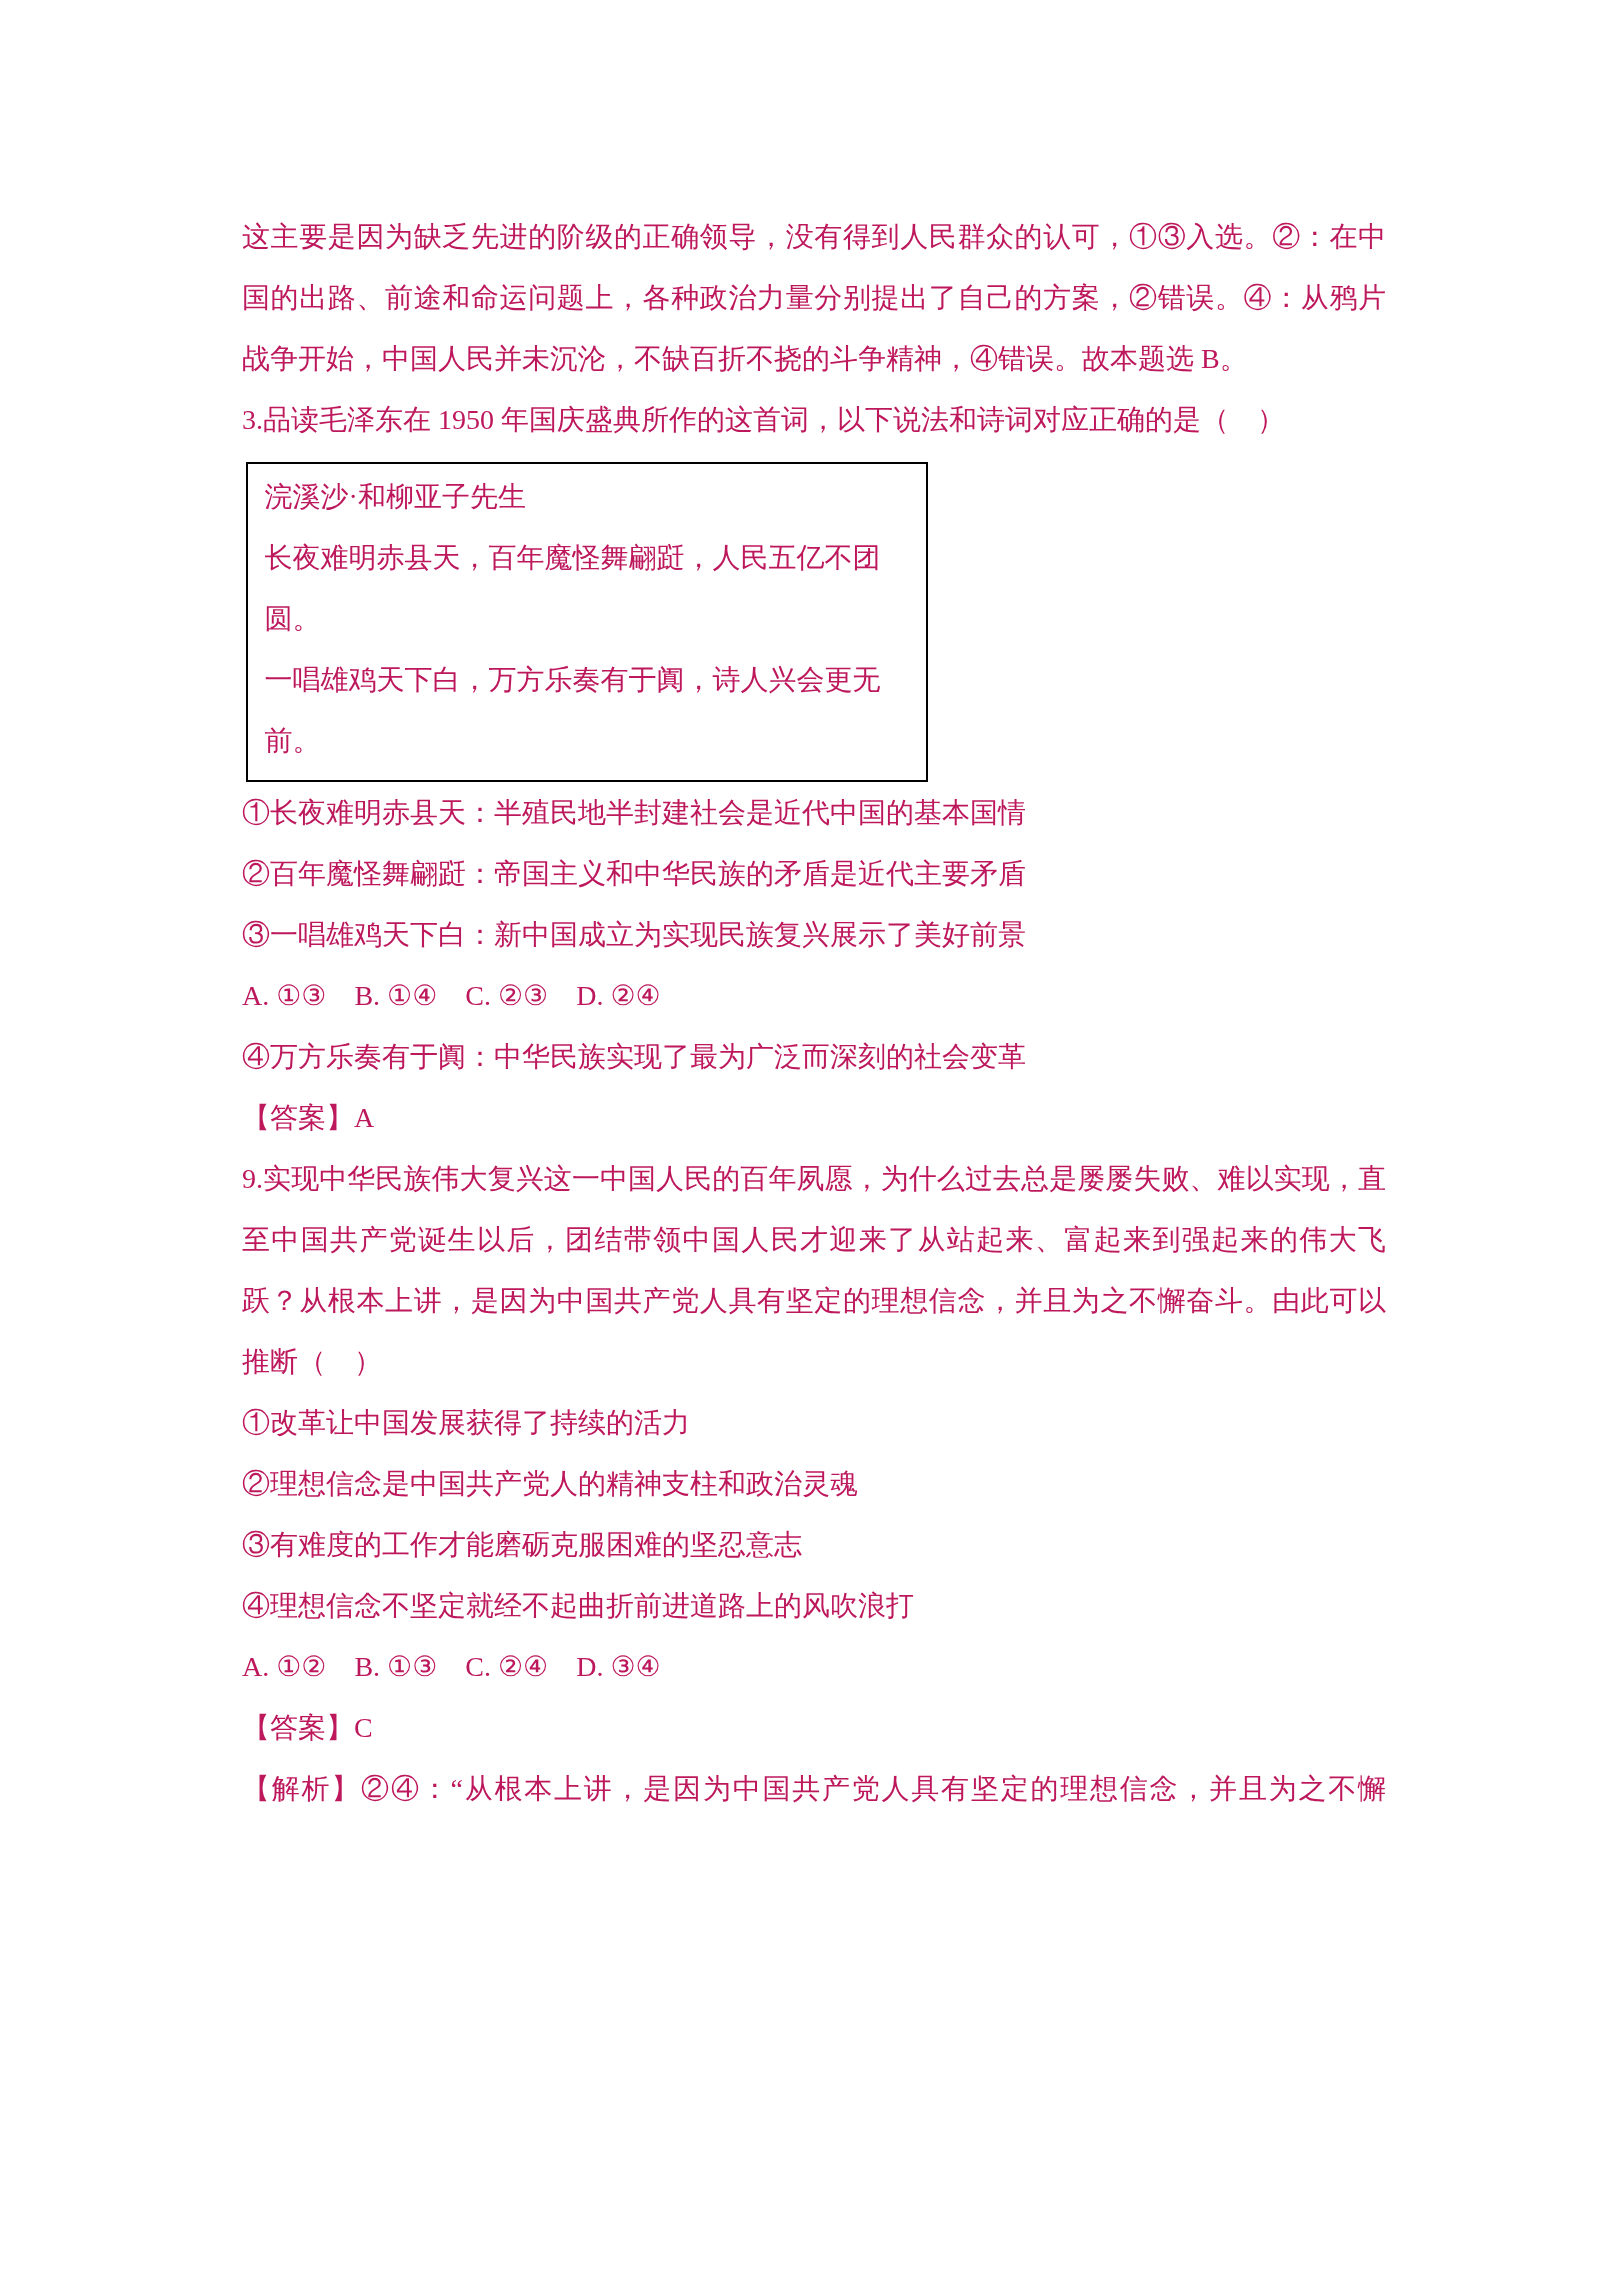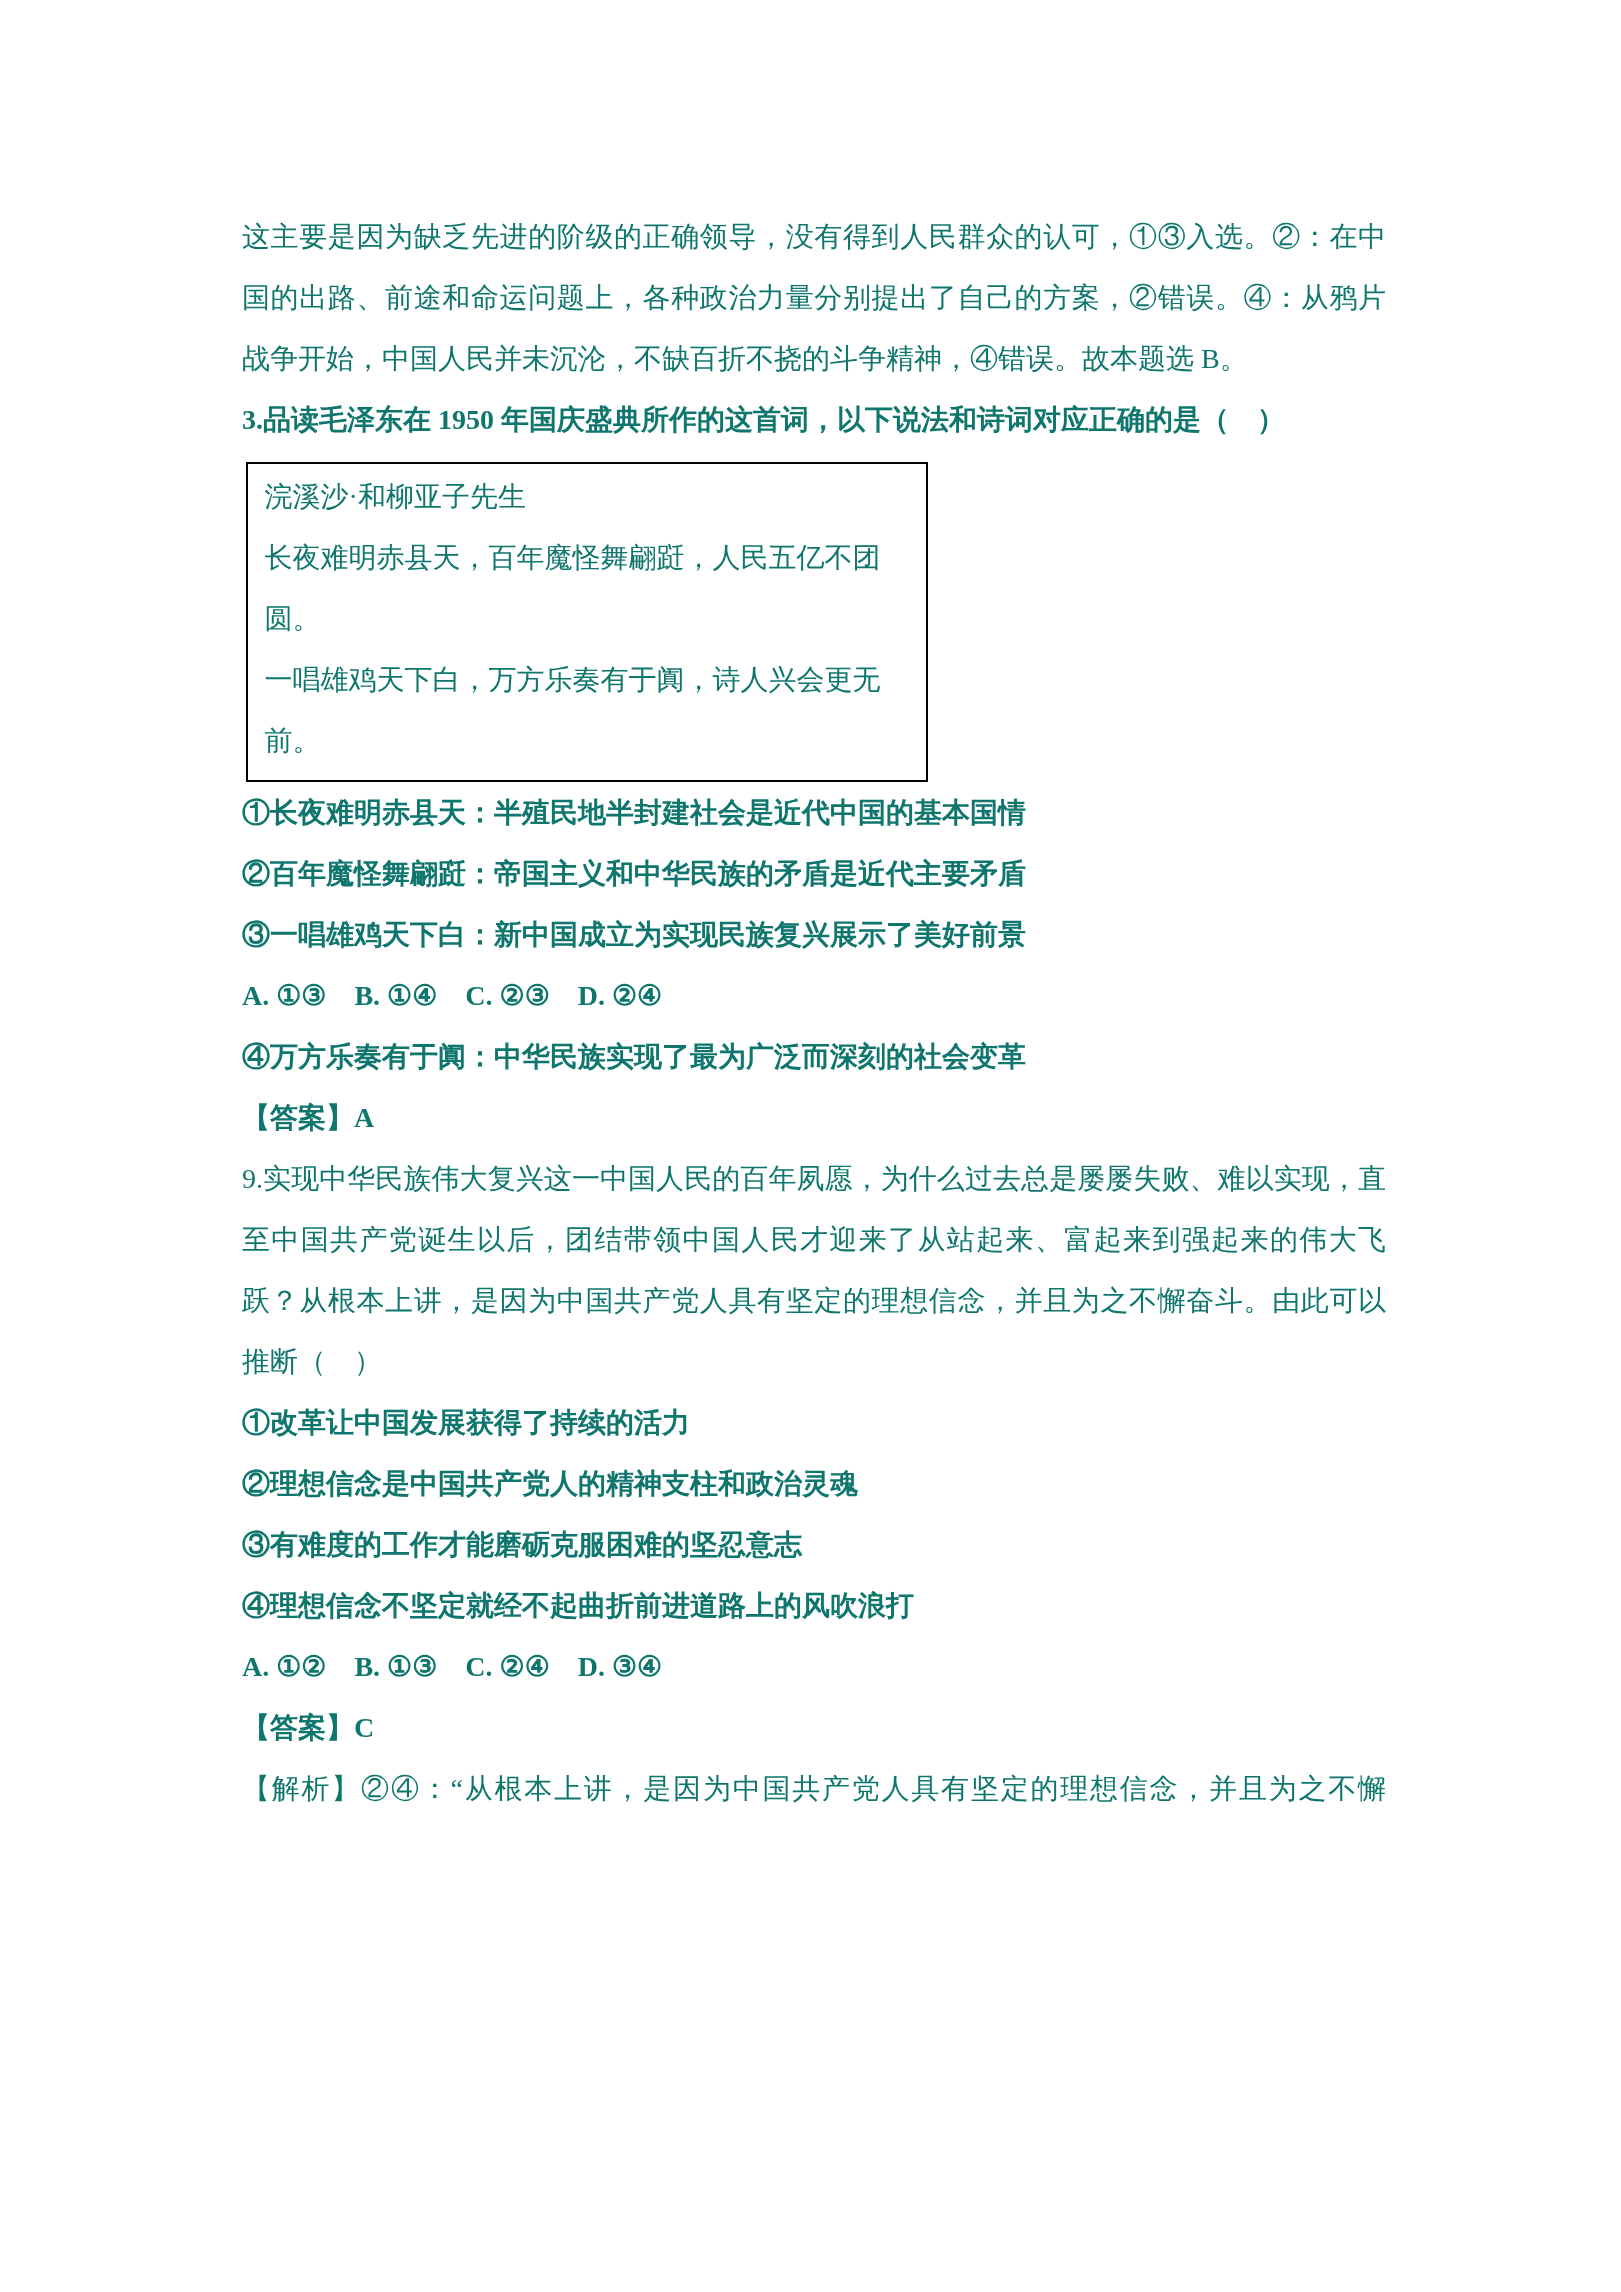--- a/index.html
+++ b/index.html
@@ -1,38 +1,38 @@
 <!DOCTYPE html>
 <html><head>
 <meta charset="utf-8">
 <style>
   html, body { margin: 0; padding: 0; background: #ffffff; }
   .page {
     position: relative;
     width: 1621px;
     height: 2293px;
     background: #ffffff;
-    color: #0f766e;
+    color: #be185d;
     font-family: "Liberation Serif", "DejaVu Serif", serif;
     overflow: hidden;
   }
   .content {
     position: absolute;
     left: 242px;
     top: 206px;
     width: 1144px;
     font-size: 28px;
     line-height: 61px;
   }
   .para {
     margin: 0;
     text-align: justify;
     text-justify: inter-character;
   }
-  .line { margin: 0; text-align: left; font-weight: bold; }
+  .line { margin: 0; text-align: left; }
   .justify-last {
     text-align: justify;
     text-align-last: justify;
   }
   .poem-box {
     box-sizing: border-box;
     width: 682px;
     margin: 11.8px 0 0 3.9px;
     border: 2px solid #000000;
     padding: 2px 15.7px 8.8px 16.7px;

